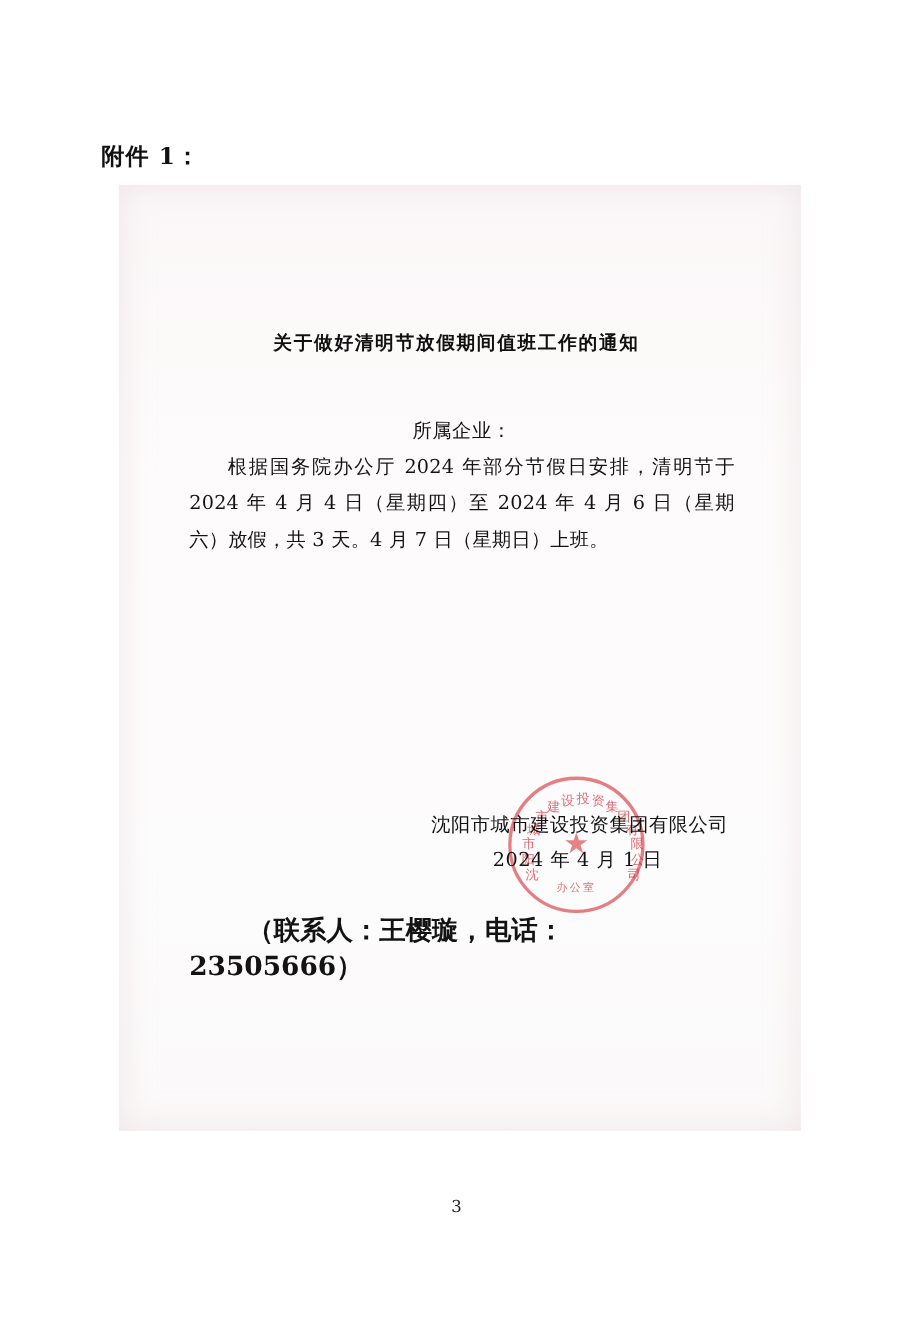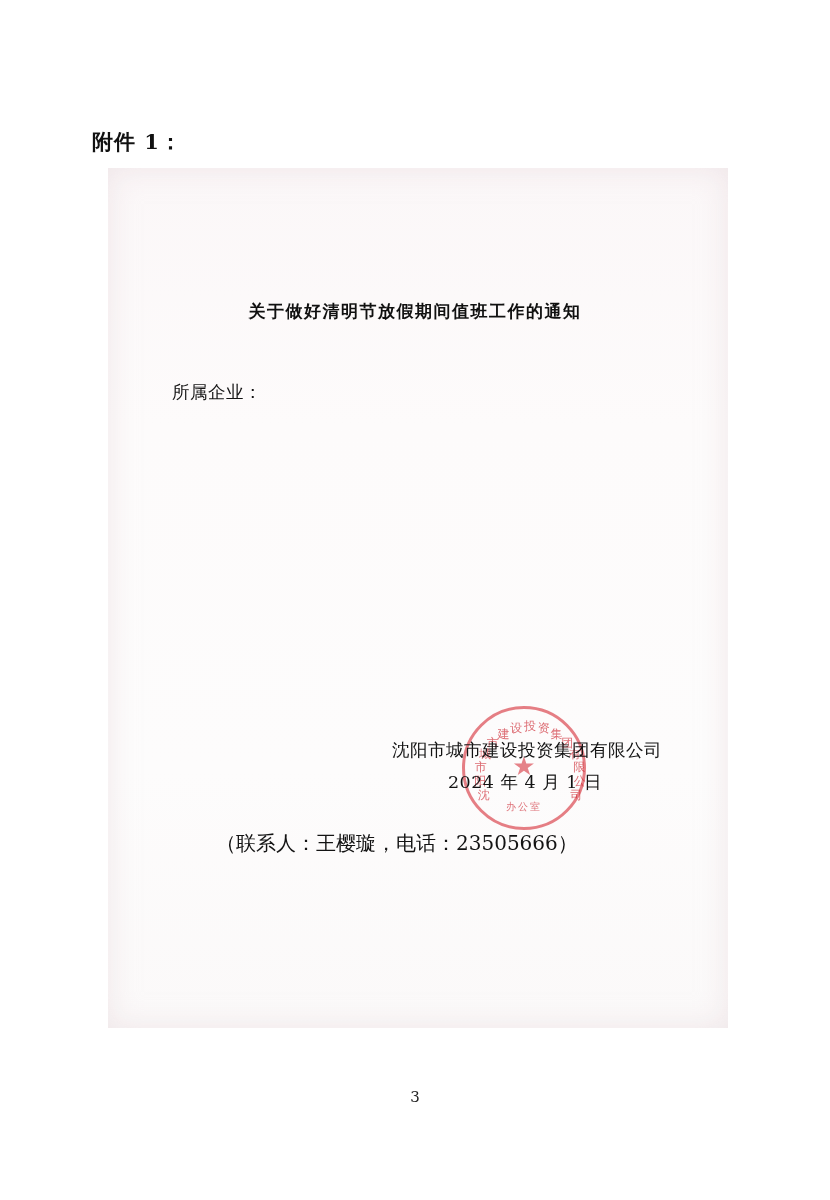--- a/index.html
+++ b/index.html
@@ -65,20 +65,21 @@
     width: 496px;
     font-size: 17.5px;
     line-height: 33px;
     color: #131313;
     font-family: "DejaVu Serif", serif;
   }
 
   .salutation {
     margin: 0 0 0 0;
     letter-spacing: 0.5px;
+    text-align: center;
   }
 
   .para {
     margin: 0;
     text-indent: 2em;
     text-align: justify;
     letter-spacing: 0.2px;
   }
 
   .para.tight { margin-top: 0; }
@@ -101,24 +102,25 @@
     font-family: "DejaVu Serif", serif;
   }
   .signature .org { letter-spacing: 0.5px; padding-right: 6px; }
   .signature .date { letter-spacing: 0.5px; padding-right: 66px; }
 
   .contact {
     position: absolute;
     left: 172px;
     top: 830px;
     width: 496px;
-    font-size: 20px;
+    font-size: 24px;
     color: #131313;
     text-indent: 2.2em;
     font-family: "DejaVu Serif", serif;
+    font-weight: bold;
   }
 
   
   .seal {
     position: absolute;
     left: 462px;
     top: 706px;
     width: 124px;
     height: 124px;
     pointer-events: none;
@@ -184,20 +186,21 @@
 <div class="page">
 
   <div class="scan-sheet"></div>
 
   <div class="attachment-label">附件 1：</div>
 
   <div class="doc-title">关于做好清明节放假期间值班工作的通知</div>
 
   <div class="body-block">
     <p class="salutation">所属企业：</p>
+    <p class="para">根据国务院办公厅 2024 年部分节假日安排，清明节于 2024 年 4 月 4 日（星期四）至 2024 年 4 月 6 日（星期六）放假，共 3 天。4 月 7 日（星期日）上班。</p>
   </div>
 
   <div class="seal">
     <div class="seal-ring"></div>
     <div class="seal-star">★</div>
     <div class="seal-text-top">
       <span class="seal-char" style="transform: rotate(-112deg) translate(0, -50px) rotate(112deg);">沈</span>
       <span class="seal-char" style="transform: rotate(-96deg) translate(0, -50px) rotate(96deg);">阳</span>
       <span class="seal-char" style="transform: rotate(-80deg) translate(0, -50px) rotate(80deg);">市</span>
       <span class="seal-char" style="transform: rotate(-64deg) translate(0, -50px) rotate(64deg);">城</span>

